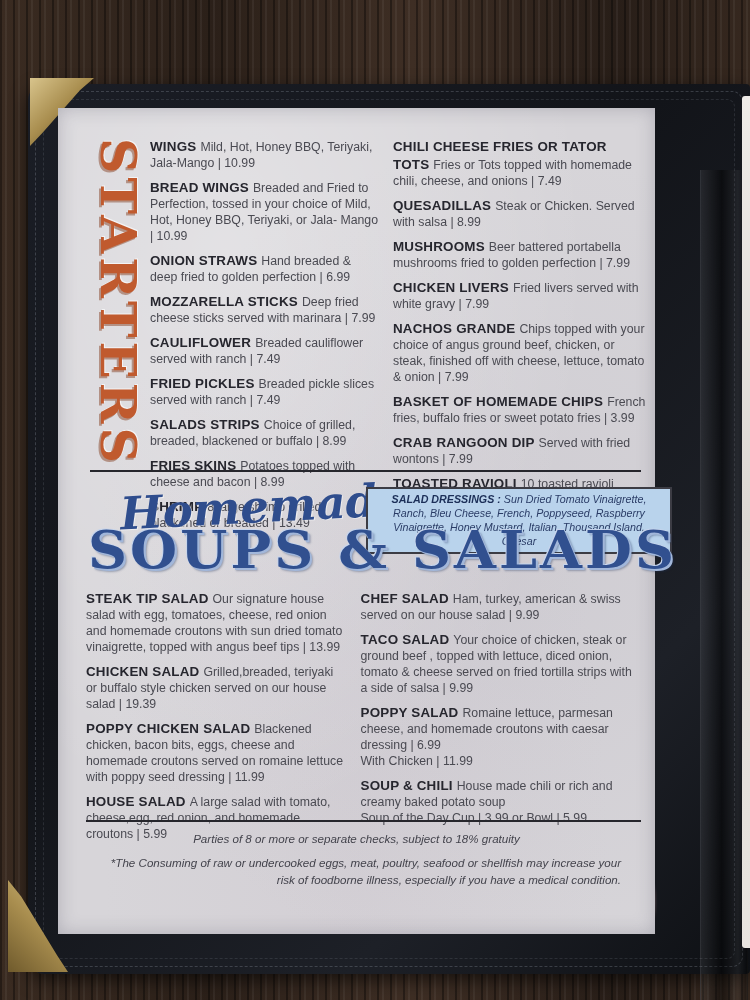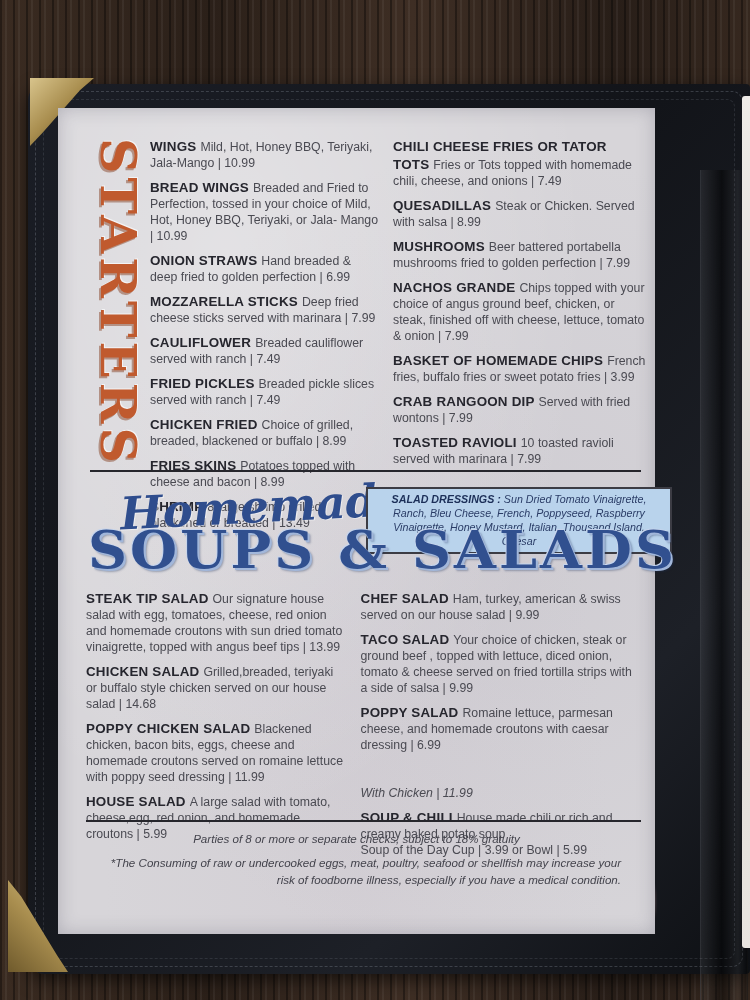--- a/index.html
+++ b/index.html
@@ -75,21 +75,21 @@
     position:absolute;left:0;top:30px;right:0;
     display:flex;gap:14px;padding-left:92px;
   }
   .col-s1{width:229px;}
   .col-s2{width:256px;}
   .item{margin:0 0 7px;font-size:12.3px;line-height:1.3;color:#4a4a52;}
   .item-name{
     font-weight:bold;font-size:13.4px;color:#26262e;letter-spacing:.2px;margin-right:4px;
   }
   .item-extra{display:block;}
-  .item-extra.ital{font-style:italic;margin-top:32px;}
+  .item-extra.ital{}
   .divider{position:absolute;left:32px;right:14px;border-top:2px solid #26262c;}
   .divider-1{top:362px;}
   .divider-2{top:712px;left:28px;}
   
   .script-word{
     position:absolute;left:62px;top:372px;
     font-family:"DejaVu Serif",serif;font-style:italic;font-weight:bold;font-size:45px;
     color:#2f4d8d;transform:rotate(-3deg);
     text-shadow:1px 1px 0 rgba(255,255,255,.5);
   }
@@ -138,48 +138,49 @@
   <div class="starters-label">STARTERS</div>
 
   <div class="sec-starters">
     <div class="col-s1">
       <p class="item"><span class="item-name">WINGS</span><span class="item-desc">Mild, Hot, Honey BBQ, Teriyaki, Jala-Mango | 10.99</span></p>
       <p class="item"><span class="item-name">BREAD WINGS</span><span class="item-desc">Breaded and Fried to Perfection, tossed in your choice of Mild, Hot, Honey BBQ, Teriyaki, or Jala- Mango | 10.99</span></p>
       <p class="item"><span class="item-name">ONION STRAWS</span><span class="item-desc">Hand breaded &amp; deep fried to golden perfection | 6.99</span></p>
       <p class="item"><span class="item-name">MOZZARELLA STICKS</span><span class="item-desc">Deep fried cheese sticks served with marinara | 7.99</span></p>
       <p class="item"><span class="item-name">CAULIFLOWER</span><span class="item-desc">Breaded cauliflower served with ranch | 7.49</span></p>
       <p class="item"><span class="item-name">FRIED PICKLES</span><span class="item-desc">Breaded pickle slices served with ranch | 7.49</span></p>
-      <p class="item"><span class="item-name">CHICKEN FRIED</span><span class="item-desc">Choice of grilled, breaded, blackened or buffalo | 8.99</span></p>
+      <p class="item"><span class="item-name">SALADS STRIPS</span><span class="item-desc">Choice of grilled, breaded, blackened or buffalo | 8.99</span></p>
       <p class="item"><span class="item-name">FRIES SKINS</span><span class="item-desc">Potatoes topped with cheese and bacon | 8.99</span></p>
       <p class="item"><span class="item-name">SHRIMP</span><span class="item-desc">8 large shrimp grilled, blackened or breaded | 13.49</span></p>
     </div>
     <div class="col-s2">
       <p class="item"><span class="item-name">CHILI CHEESE FRIES OR TATOR TOTS</span><span class="item-desc">Fries or Tots topped with homemade chili, cheese, and onions | 7.49</span></p>
       <p class="item"><span class="item-name">QUESADILLAS</span><span class="item-desc">Steak or Chicken. Served with salsa | 8.99</span></p>
       <p class="item"><span class="item-name">MUSHROOMS</span><span class="item-desc">Beer battered portabella mushrooms fried to golden perfection | 7.99</span></p>
+      <p class="item"><span class="item-name">CHICKEN LIVERS</span><span class="item-desc">Fried livers served with white gravy | 7.99</span></p>
       <p class="item"><span class="item-name">NACHOS GRANDE</span><span class="item-desc">Chips topped with your choice of angus ground beef, chicken, or steak, finished off with cheese, lettuce, tomato &amp; onion | 7.99</span></p>
       <p class="item"><span class="item-name">BASKET OF HOMEMADE CHIPS</span><span class="item-desc">French fries, buffalo fries or sweet potato fries | 3.99</span></p>
       <p class="item"><span class="item-name">CRAB RANGOON DIP</span><span class="item-desc">Served with fried wontons | 7.99</span></p>
       <p class="item"><span class="item-name">TOASTED RAVIOLI</span><span class="item-desc">10 toasted ravioli served with marinara | 7.99</span></p>
     </div>
   </div>
 
   <div class="divider divider-1"></div>
 
   <div class="script-word">Homemade</div>
   <div class="dressings-box">
     <span class="lbl">SALAD DRESSINGS :</span>
     <span>Sun Dried Tomato Vinaigrette, Ranch, Bleu Cheese, French, Poppyseed, Raspberry Vinaigrette, Honey Mustard, Italian, Thousand Island, Caesar</span>
   </div>
   <div class="big-title">SOUPS &amp; SALADS</div>
 
   <div class="sec-salads">
     <div class="col-a">
       <p class="item"><span class="item-name">STEAK TIP SALAD</span><span class="item-desc">Our signature house salad with egg, tomatoes, cheese, red onion and homemade croutons with sun dried tomato vinaigrette, topped with angus beef tips | 13.99</span></p>
-      <p class="item"><span class="item-name">CHICKEN SALAD</span><span class="item-desc">Grilled,breaded, teriyaki or buffalo style chicken served on our house salad | 14.68</span></p>
+      <p class="item"><span class="item-name">CHICKEN SALAD</span><span class="item-desc">Grilled,breaded, teriyaki or buffalo style chicken served on our house salad | 19.39</span></p>
       <p class="item"><span class="item-name">POPPY CHICKEN SALAD</span><span class="item-desc">Blackened chicken, bacon bits, eggs, cheese and homemade croutons served on romaine lettuce with poppy seed dressing | 11.99</span></p>
       <p class="item"><span class="item-name">HOUSE SALAD</span><span class="item-desc">A large salad with tomato, cheese,egg, red onion, and homemade croutons | 5.99</span></p>
     </div>
     <div class="col-b">
       <p class="item"><span class="item-name">CHEF SALAD</span><span class="item-desc">Ham, turkey, american &amp; swiss served on our house salad | 9.99</span></p>
       <p class="item"><span class="item-name">TACO SALAD</span><span class="item-desc">Your choice of chicken, steak or ground beef , topped with lettuce, diced onion, tomato &amp; cheese served on fried tortilla strips with a side of salsa | 9.99</span></p>
       <p class="item"><span class="item-name">POPPY SALAD</span><span class="item-desc">Romaine lettuce, parmesan cheese, and homemade croutons with caesar dressing | 6.99</span><span class="item-extra ital">With Chicken | 11.99</span></p>
       <p class="item"><span class="item-name">SOUP &amp; CHILI</span><span class="item-desc">House made chili or rich and creamy baked potato soup</span><span class="item-extra">Soup of the Day Cup | 3.99  or Bowl | 5.99</span></p>
     </div>
   </div>

